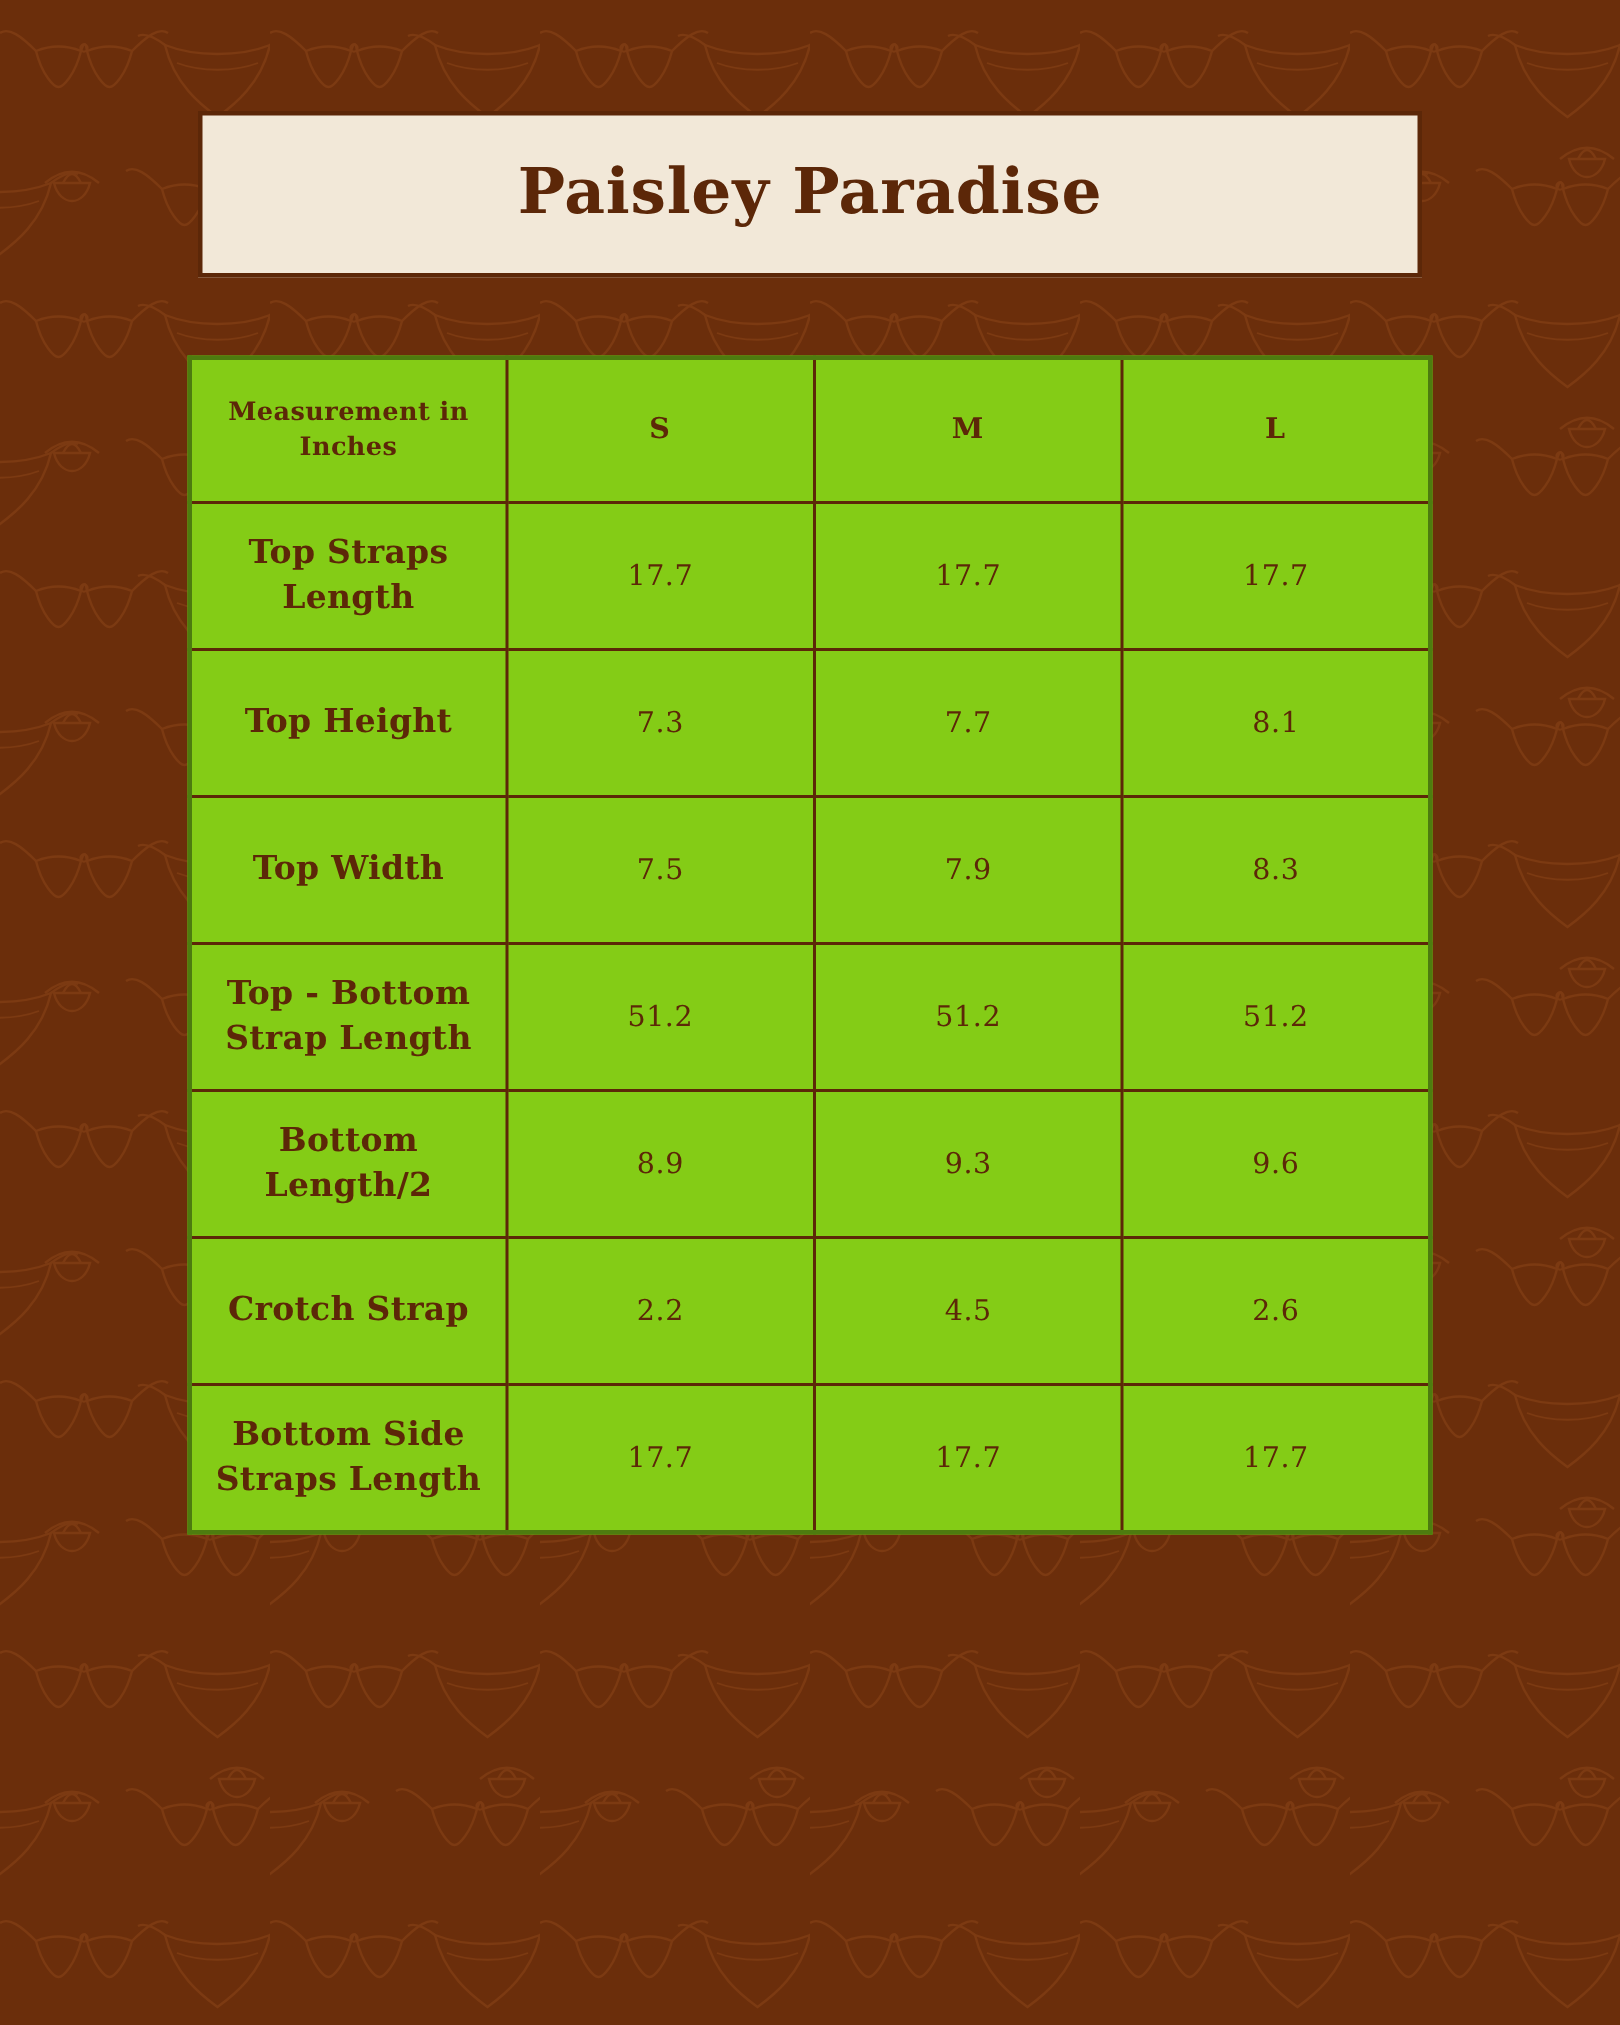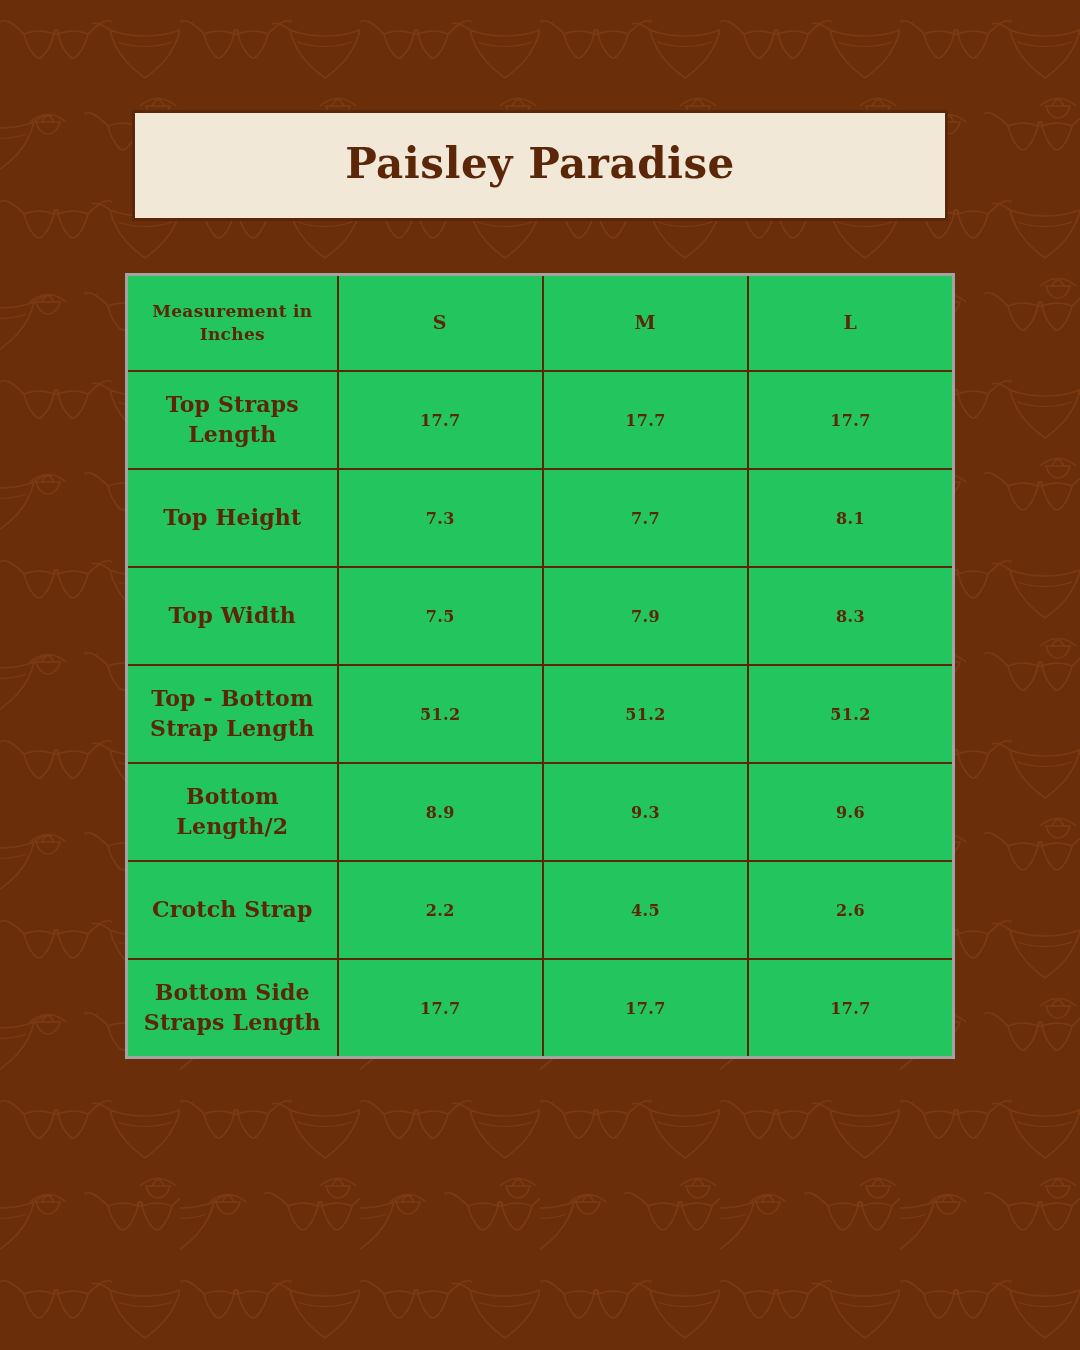--- a/index.html
+++ b/index.html
@@ -22,21 +22,21 @@
     opacity: 0.55;
     pointer-events: none;
   }
 
   .page {
     position: absolute;
     inset: 0;
     display: flex;
     flex-direction: column;
     align-items: center;
-    padding-top: 110px;
+    padding-top: 74px;
     box-sizing: border-box;
   }
 
   .title-card {
     width: 816px;
     box-sizing: border-box;
     background: #f2e8d8;
     border: 3px solid #5c2708;
     padding: 26px 20px 30px 20px;
     text-align: center;
@@ -52,22 +52,22 @@
   }
 
   .table-wrap {
     margin-top: 52px;
     width: 830px;
   }
 
   table.size-chart {
     width: 100%;
     border-collapse: collapse;
-    background: #22c55e;
-    border: 3px solid #a3a3a3;
+    background: #84cc16;
+    border: 3px solid #4d7c0f;
     table-layout: fixed;
   }
 
   table.size-chart th,
   table.size-chart td {
     border: 2px solid #5c2708;
     text-align: center;
     vertical-align: middle;
     color: #5c2708;
   }
@@ -89,22 +89,22 @@
     height: 88px;
     font-size: 22px;
     font-weight: bold;
     line-height: 1.35;
     padding: 4px 10px;
     letter-spacing: 0.2px;
     border-radius: 16px;
   }
 
   table.size-chart tbody td {
-    font-size: 16px;
-    font-weight: bold;
+    font-size: 19px;
+    font-weight: normal;
     letter-spacing: 0.4px;
   }
 
   
   col.label-col { width: 25.5%; }
   col.val-col   { width: 24.8%; }
 </style>
 </head>
 <body>
 

